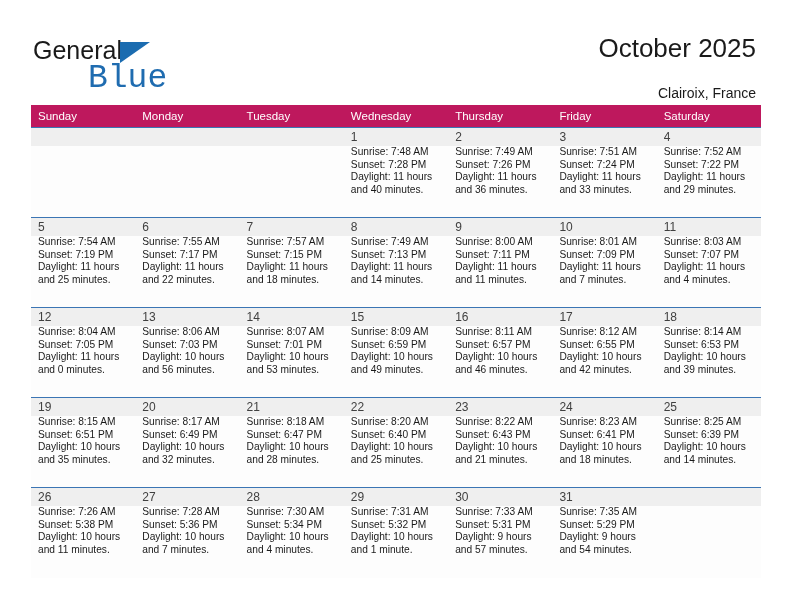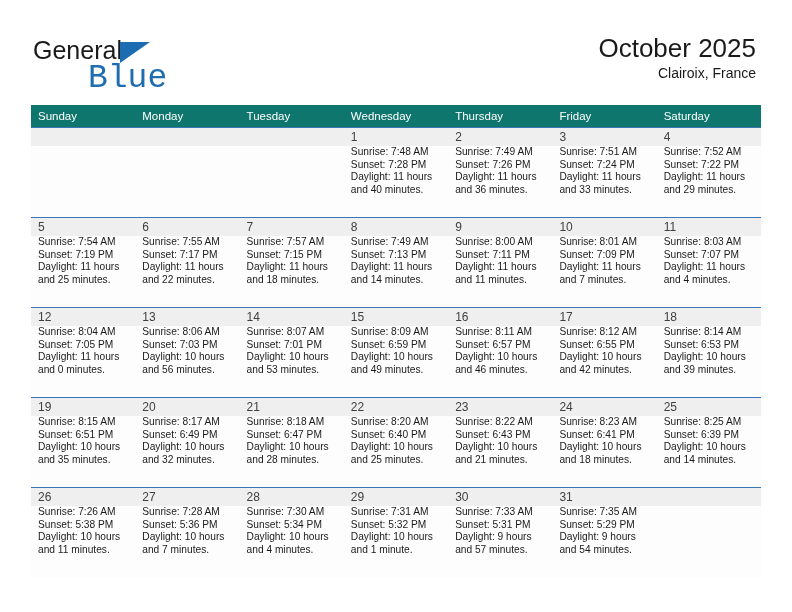--- a/index.html
+++ b/index.html
@@ -73,35 +73,35 @@
   .cal-title {
     font-size: 26px;
     color: #1a1a1a;
     line-height: 30px;
     white-space: nowrap;
   }
   .cal-subtitle {
     font-size: 14px;
     color: #1a1a1a;
     line-height: 18px;
-    margin-top: 1px;
+    margin-top: 21px;
     white-space: nowrap;
   }
 
   
   .calendar {
     position: absolute;
     left: 31px;
     top: 105px;
     width: 730px;
     border-collapse: collapse;
     table-layout: fixed;
   }
   .calendar th {
-    background: #0f766e;
+    background: #be185d;
     color: #ffffff;
     font-size: 11.5px;
     font-weight: normal;
     text-align: left;
     padding: 5px 0 5px 7px;
     height: 19px;
     box-sizing: border-box;
     border: none;
     margin-top: 47px;
   }

